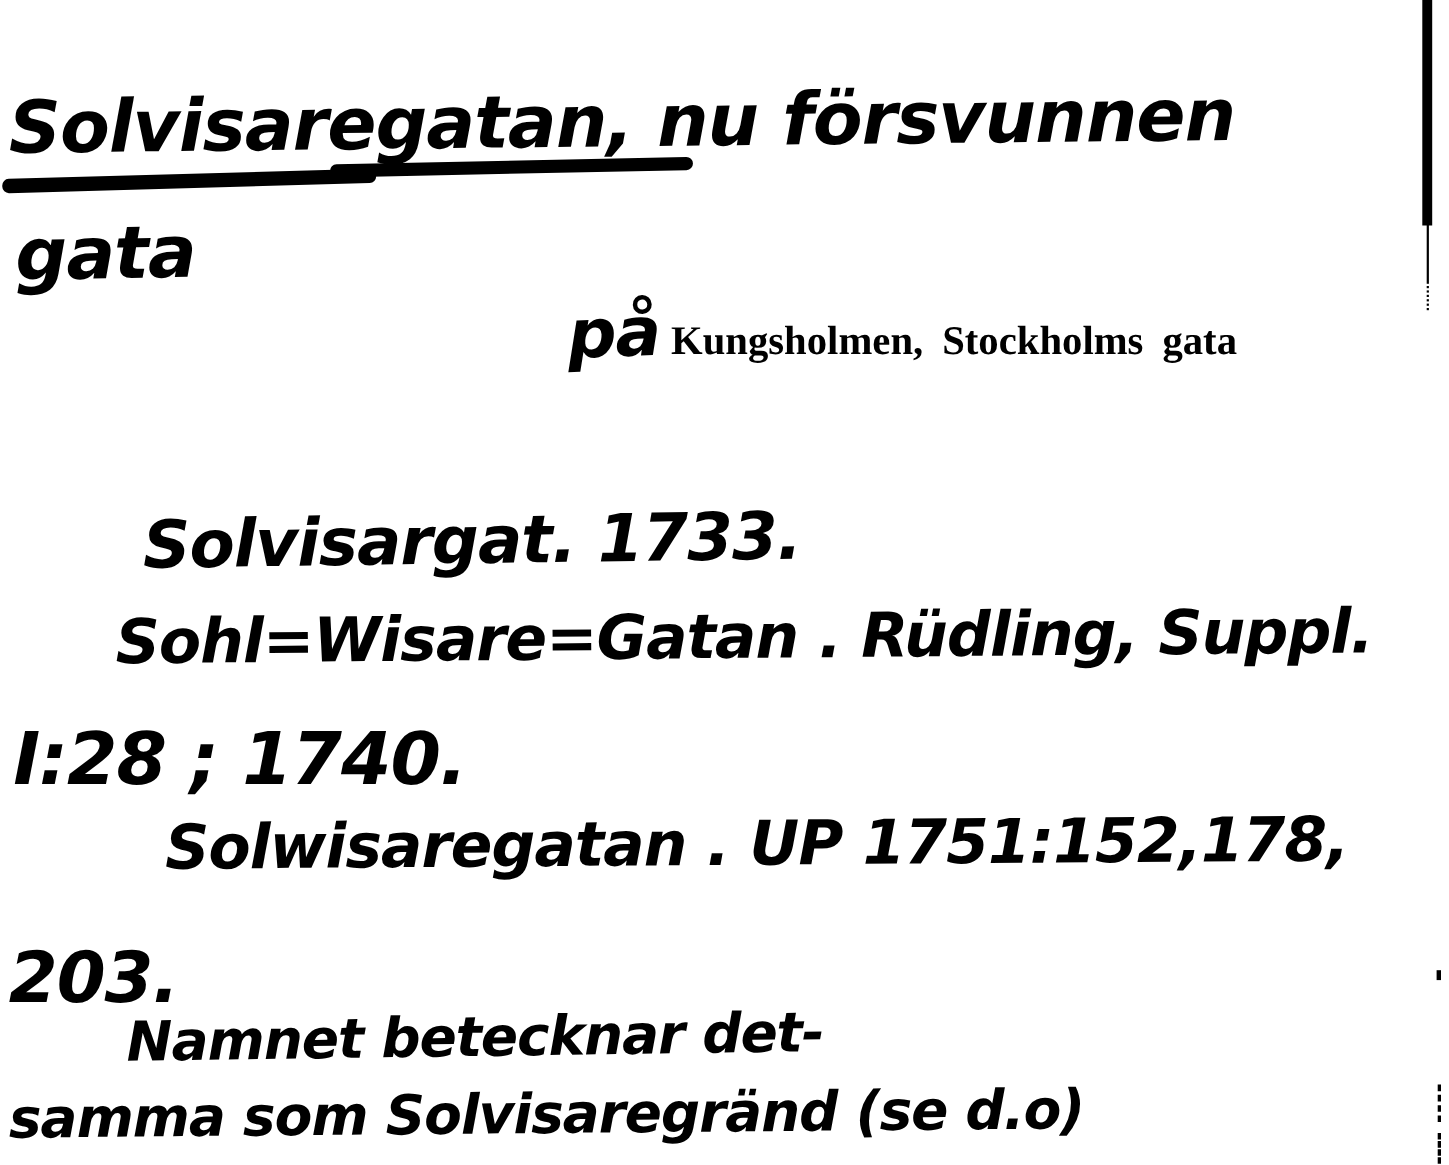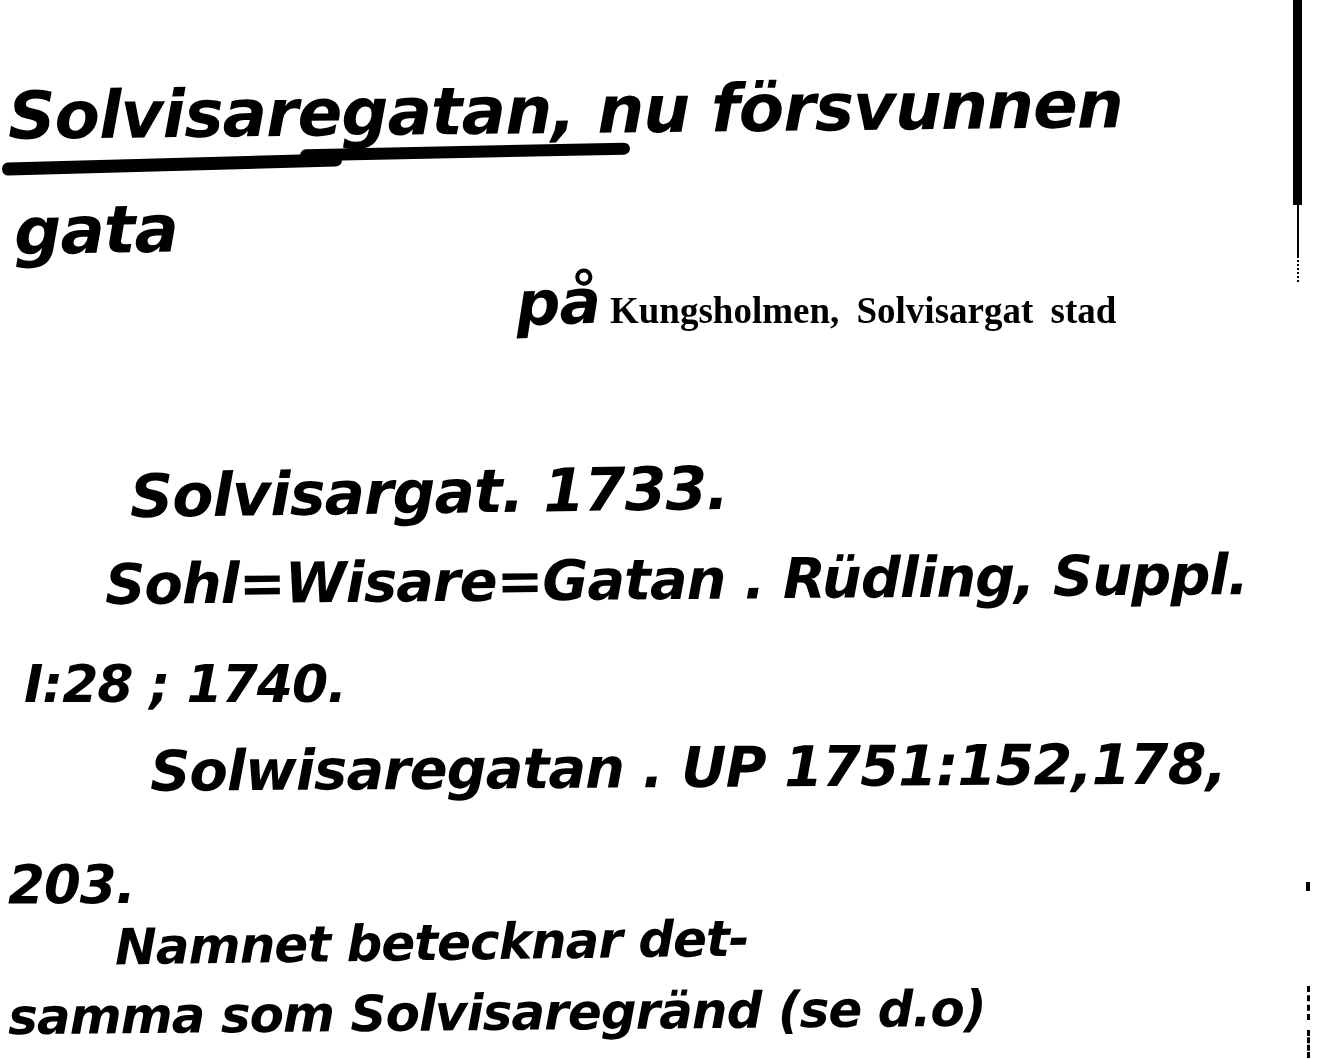--- a/index.html
+++ b/index.html
@@ -42,23 +42,23 @@
   .headline-rest   { display: inline-block; }
   .underline-a     { position: absolute; left: 2px;   top: 158px; width: 340px; height: 13px; background: #000; transform: rotate(-1.6deg); border-radius: 6px; }
   .underline-b     { position: absolute; left: 300px; top: 146px; width: 330px; height: 12px; background: #000; transform: rotate(-1.2deg); border-radius: 6px; }
   .headline2       { left: 14px;  top: 198px; font-size: 66px; transform: rotate(-1deg); }
 
   .loc-prefix      { left: 516px; top: 272px; font-size: 62px; transform: rotate(-2deg); }
   .loc-printed     { left: 610px; top: 292px; font-size: 37px; font-weight: bold; word-spacing: 8px; }
 
   .cite0           { left: 130px; top: 462px; font-size: 60px; transform: rotate(-0.8deg); }
   .cite1           { left: 105px; top: 552px; font-size: 56px; transform: rotate(-0.5deg); }
-  .cite2           { left: 12px;  top: 658px; font-size: 52px; margin-left: 12px; }
+  .cite2           { left: 12px;  top: 658px; font-size: 66px; }
   .cite3           { left: 150px; top: 740px; font-size: 56px; transform: rotate(-0.4deg); }
-  .cite4           { left: 8px;   top: 858px; font-size: 53px; }
+  .cite4           { left: 8px;   top: 858px; font-size: 64px; }
 
   .note1           { left: 115px; top: 918px; font-size: 50px; transform: rotate(-0.8deg); }
   .note2           { left: 8px;   top: 988px; font-size: 50px; transform: rotate(-0.5deg); }
 
   .attribution     { left: 900px; top: 942px; font-size: 36px; word-spacing: 10px; }
   .attribution-digit {
     font-family: "DejaVu Sans", sans-serif;
     font-style: italic; font-weight: bold;
     font-size: 42px;
   }
@@ -78,21 +78,21 @@
 
   <div class="hw headline">
     <span class="headword">Solvisaregatan</span><span class="headline-rest">, nu försvunnen</span>
   </div>
   <div class="underline-a"></div>
   <div class="underline-b"></div>
 
   <div class="hw headline2">gata</div>
 
   <div class="hw loc-prefix">på</div>
-  <div class="printed loc-printed">Kungsholmen, Solvisargat stad</div>
+  <div class="printed loc-printed">Kungsholmen, Stockholms gata</div>
 
   <div class="hw cite0">Solvisargat. 1733.</div>
   <div class="hw cite1">Sohl=Wisare=Gatan . Rüdling, Suppl.</div>
   <div class="hw cite2">I:28 ; 1740.</div>
   <div class="hw cite3">Solwisaregatan . UP 1751:152,178,</div>
   <div class="hw cite4">203.</div>
 
   <div class="hw note1">Namnet betecknar det-</div>
   <div class="hw note2">samma som Solvisaregränd (se d.o)</div>
 

